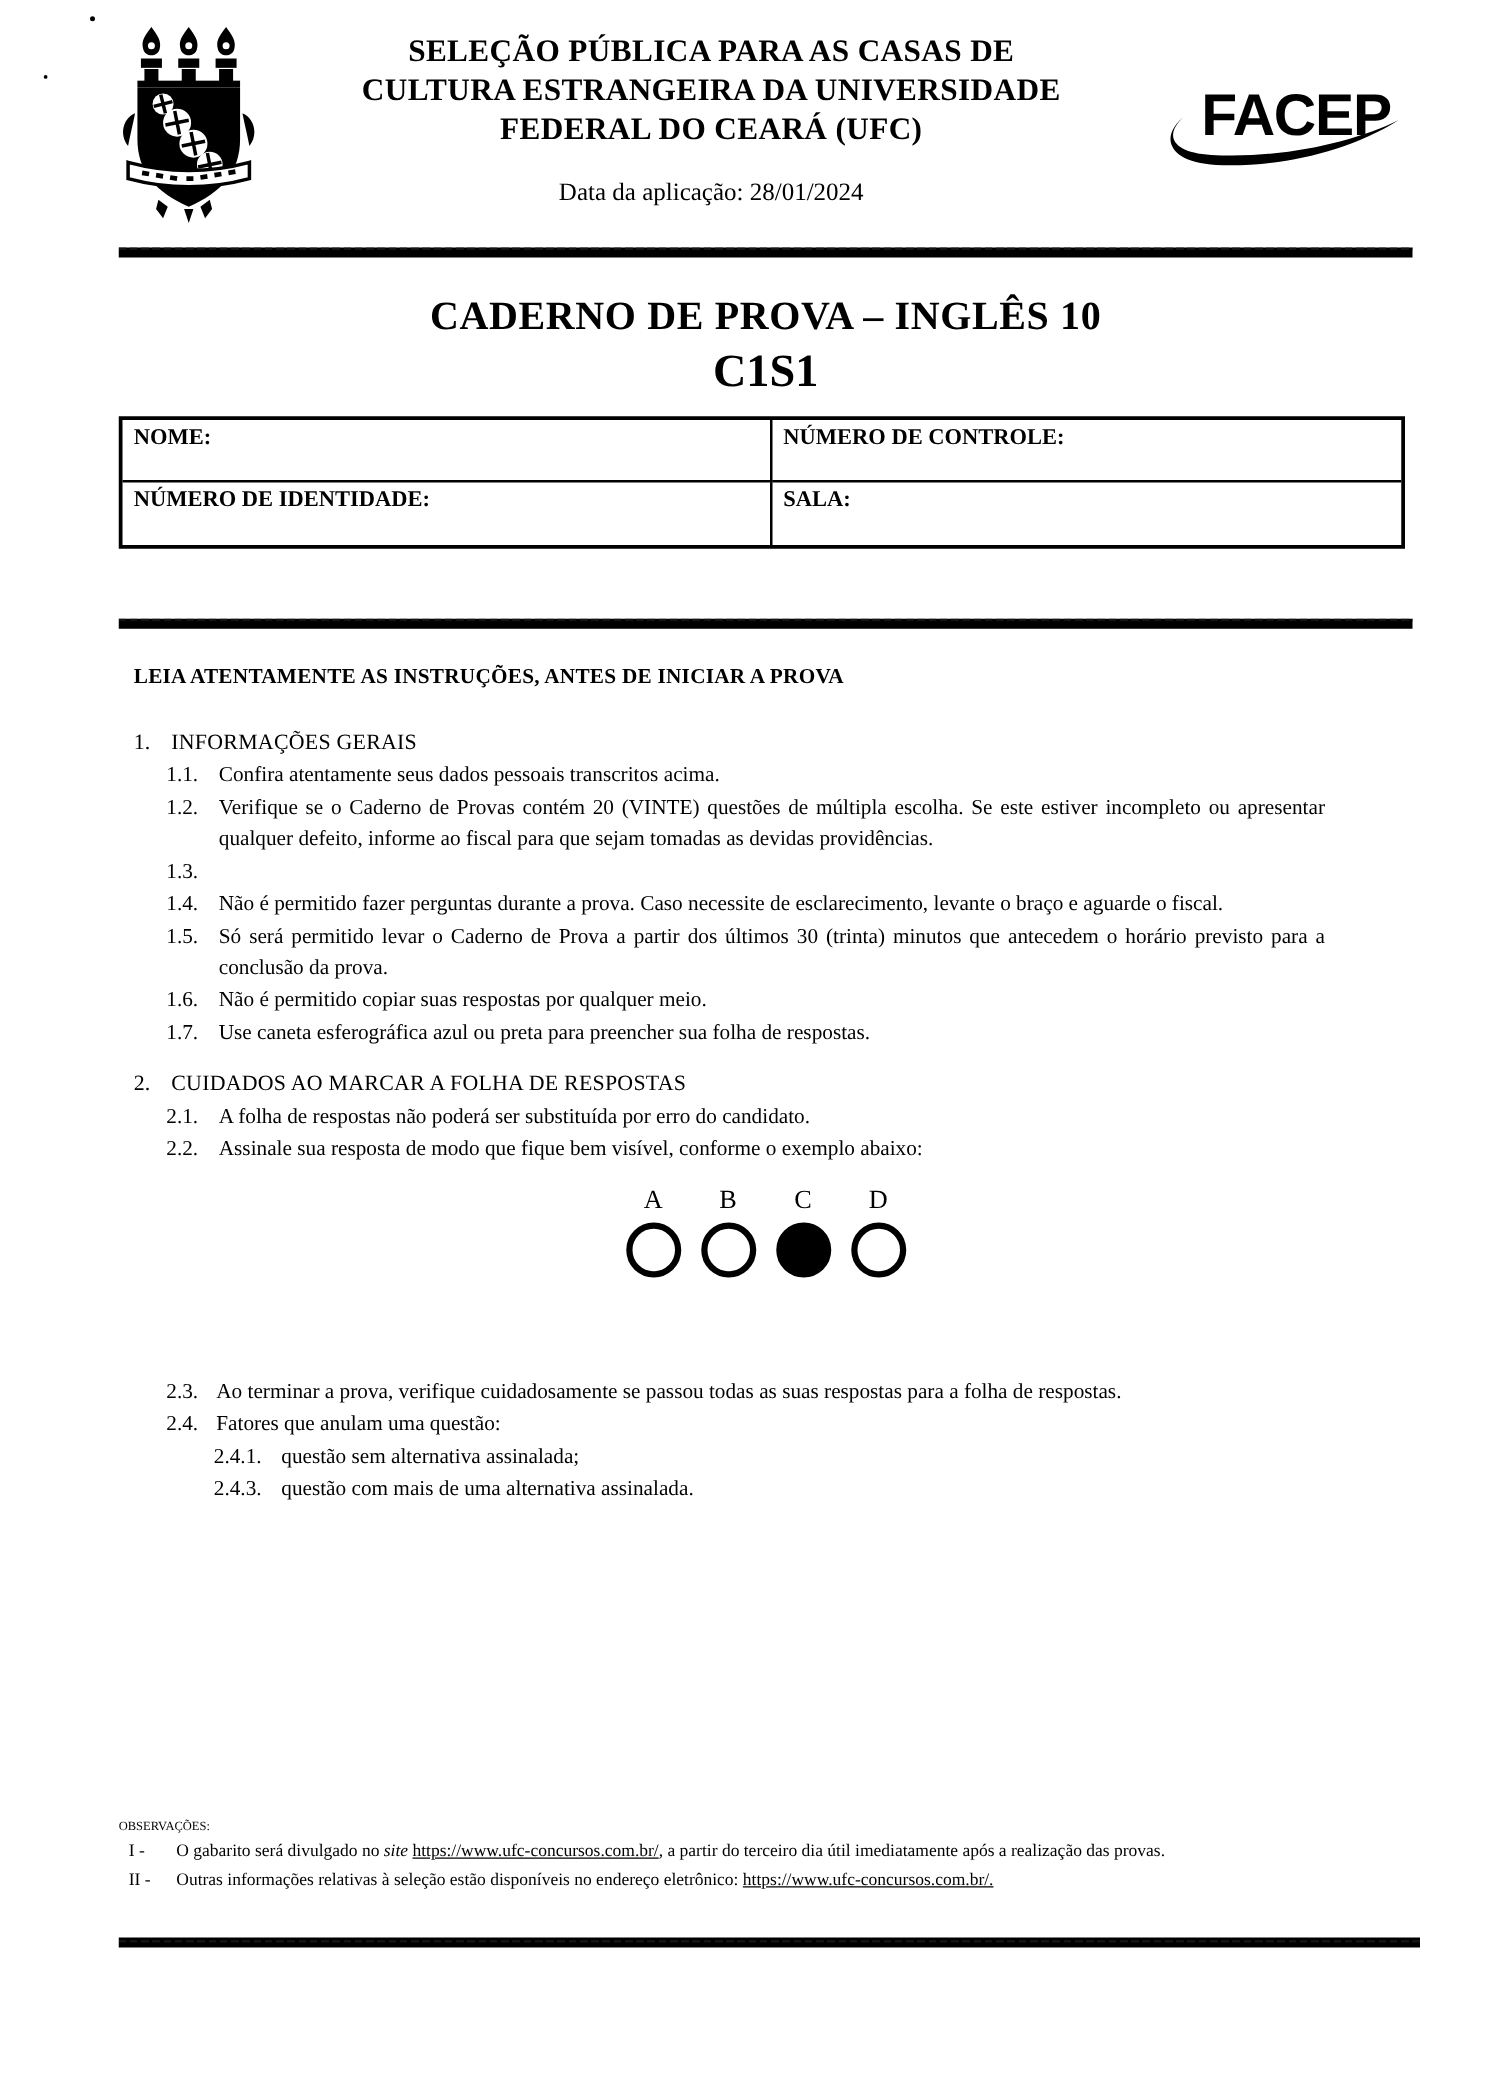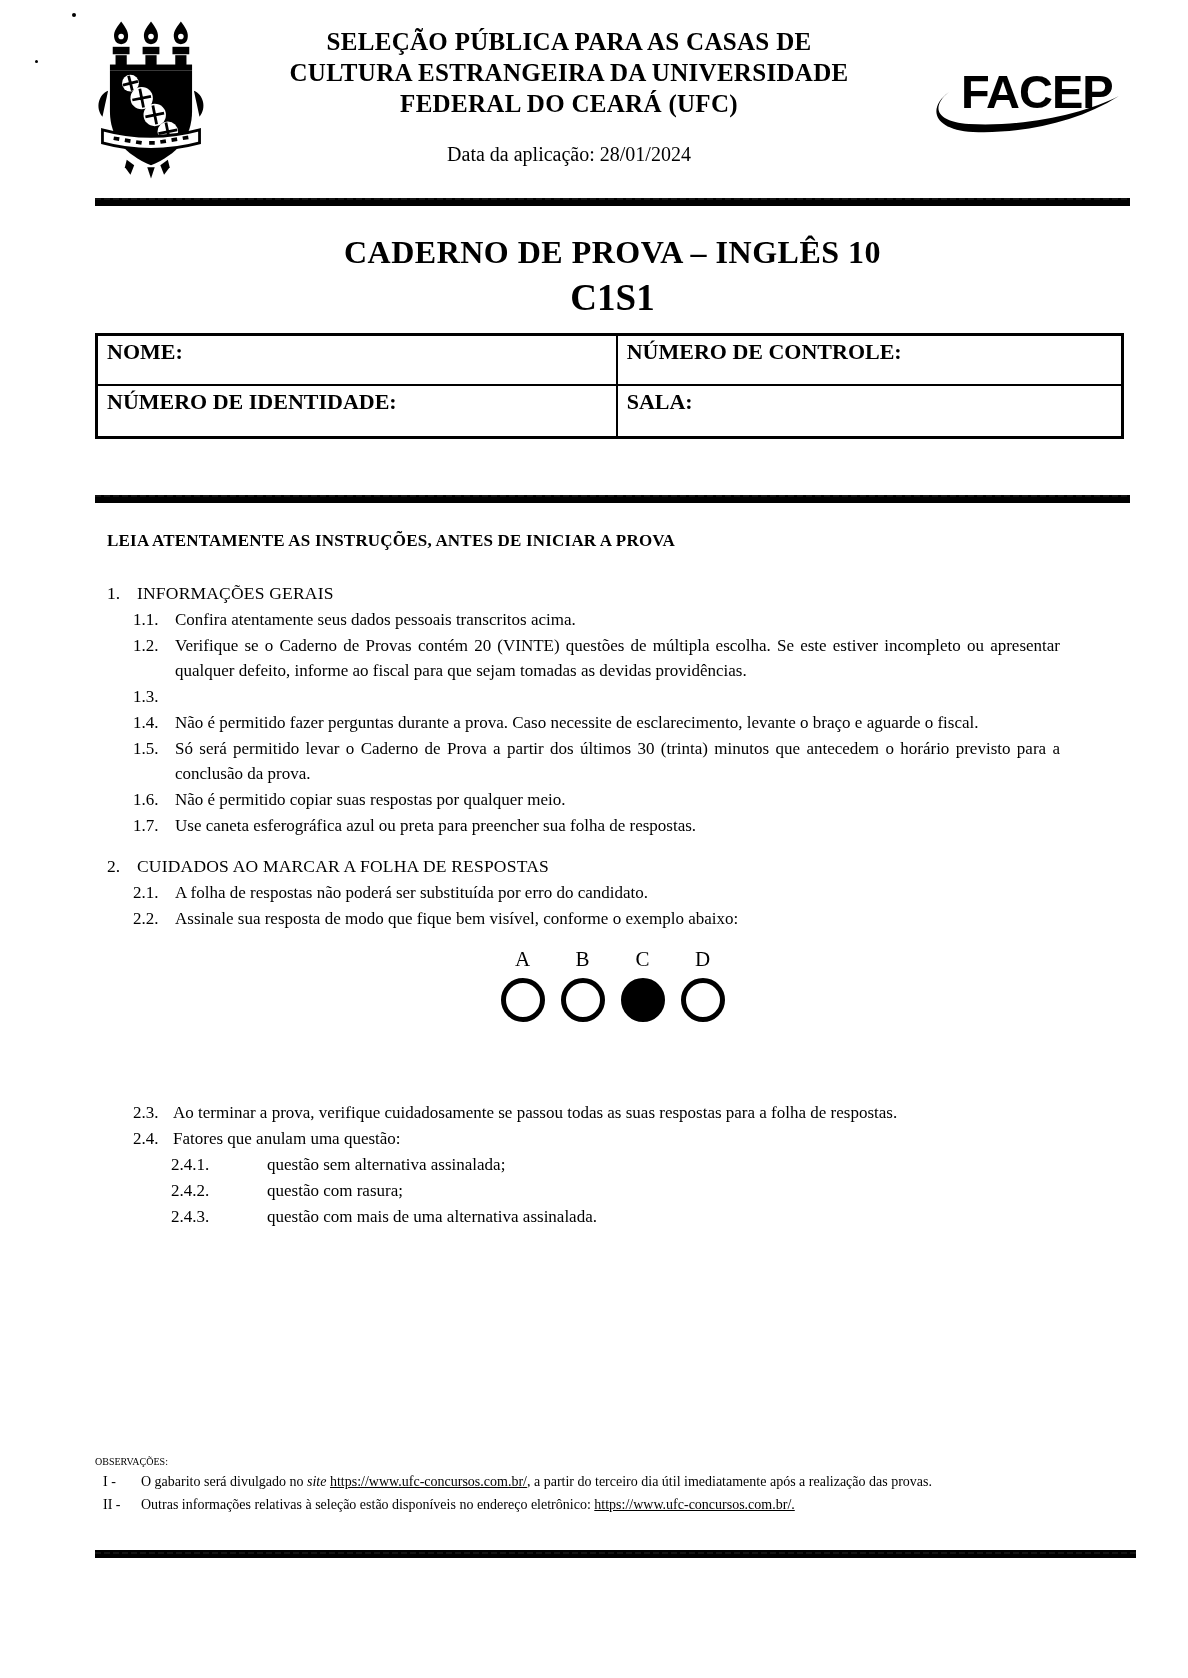--- a/index.html
+++ b/index.html
@@ -23,41 +23,41 @@
   .bar::after{content:'';display:block;height:2px;margin-top:2px;
     background:repeating-linear-gradient(90deg,#1a1a1a 0 6px,transparent 6px 9px);opacity:.75;}
   .bar2{margin-top:56px;}
   .bar-bottom{position:absolute;left:95px;top:1550px;width:1041px;}
 
   .doc-title{margin-top:22px;text-align:center;font-weight:bold;font-size:32px;line-height:48px;letter-spacing:.5px;}
   .doc-subtitle{text-align:center;font-weight:bold;font-size:37px;line-height:40px;margin-top:2px;}
 
   .id-table{margin-top:15px;width:1029px;border:3px solid #000;display:grid;
             grid-template-columns:50.8% 49.2%;box-sizing:border-box;}
-  .cell{box-sizing:border-box;height:50px;padding:3px 9px;font-size:22px;font-weight:bold;
+  .cell{box-sizing:border-box;height:50px;padding:3px 9px;font-size:18px;font-weight:bold;
         border-right:2px solid #000;border-bottom:2px solid #000;}
   .cell:nth-child(2n){border-right:none;}
   .cell:nth-child(n+3){border-bottom:none;}
   .cell-value{font-weight:normal;margin-left:6px;}
 
   .instr-heading{margin-top:28px;padding-left:12px;font-weight:bold;font-size:17px;letter-spacing:.2px;}
 
   #sections{margin-top:30px;font-size:17.5px;}
   .sec-head{display:flex;margin:16px 0 1px;padding-left:12px;line-height:25px;}
   #sections .sec-head:first-child{margin-top:0;}
   .snum{width:30px;flex:none;}
   .stitle{letter-spacing:.2px;text-align:center;}
   .li{display:flex;line-height:25px;margin-bottom:1px;font-size:17px;}
   .num{flex:none;}
   .txt{flex:1;text-align:justify;}
   .lvl1{padding-left:38px;padding-right:70px;}
   .lvl1 .num{width:42px;}
   .lvl1b{padding-left:38px;}
   .lvl1b .num{width:40px;}
-  .lvl2{padding-left:76px;gap:42px;}
+  .lvl2{padding-left:76px;}
   .lvl2 .num{width:54px;}
   .b{font-weight:normal;}
   .i{font-style:italic;}
   .u{text-decoration:underline;}
 
   .answer-example{display:flex;gap:16px;width:fit-content;margin:16px auto 0;}
   .opt{width:44px;text-align:center;}
   .opt-letter{font-size:21px;line-height:24px;margin-bottom:7px;}
   .circle{width:44px;height:44px;box-sizing:border-box;border:5px solid #000;border-radius:50%;}
   .circle.filled{background:#000;}
@@ -230,24 +230,20 @@
         </div>
         <div class="li lvl1b">
           <span class="num">2.4.</span>
           <span class="txt"><span>Fatores que anulam uma questão:</span></span>
         </div>
         <div class="li lvl2">
           <span class="num">2.4.1.</span>
           <span class="txt"><span>questão sem alternativa assinalada;</span></span>
         </div>
         <div class="li lvl2">
-          <span class="num">2.4.2.</span>
-          <span class="txt"><span>questão com rasura;</span></span>
-        </div>
-        <div class="li lvl2">
           <span class="num">2.4.3.</span>
           <span class="txt"><span>questão com mais de uma alternativa assinalada.</span></span>
         </div>
       </div>
   </div>
 
   <div class="obs">
     <div class="obs-heading">OBSERVAÇÕES:</div>
     <div id="obs-items">
         <div class="li obs-item">

